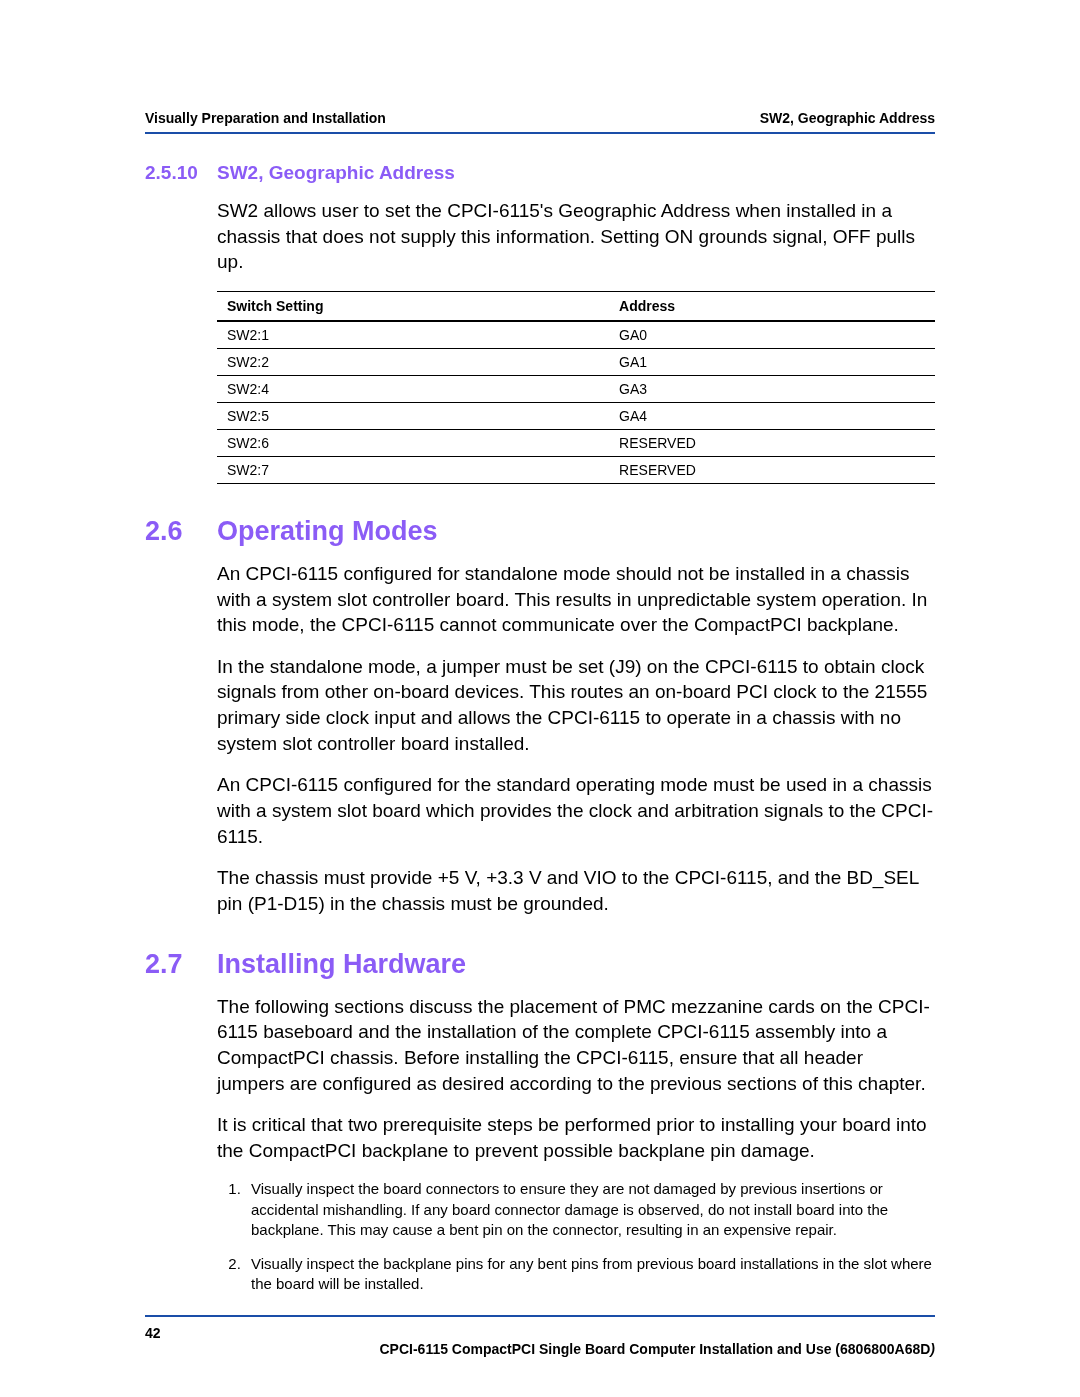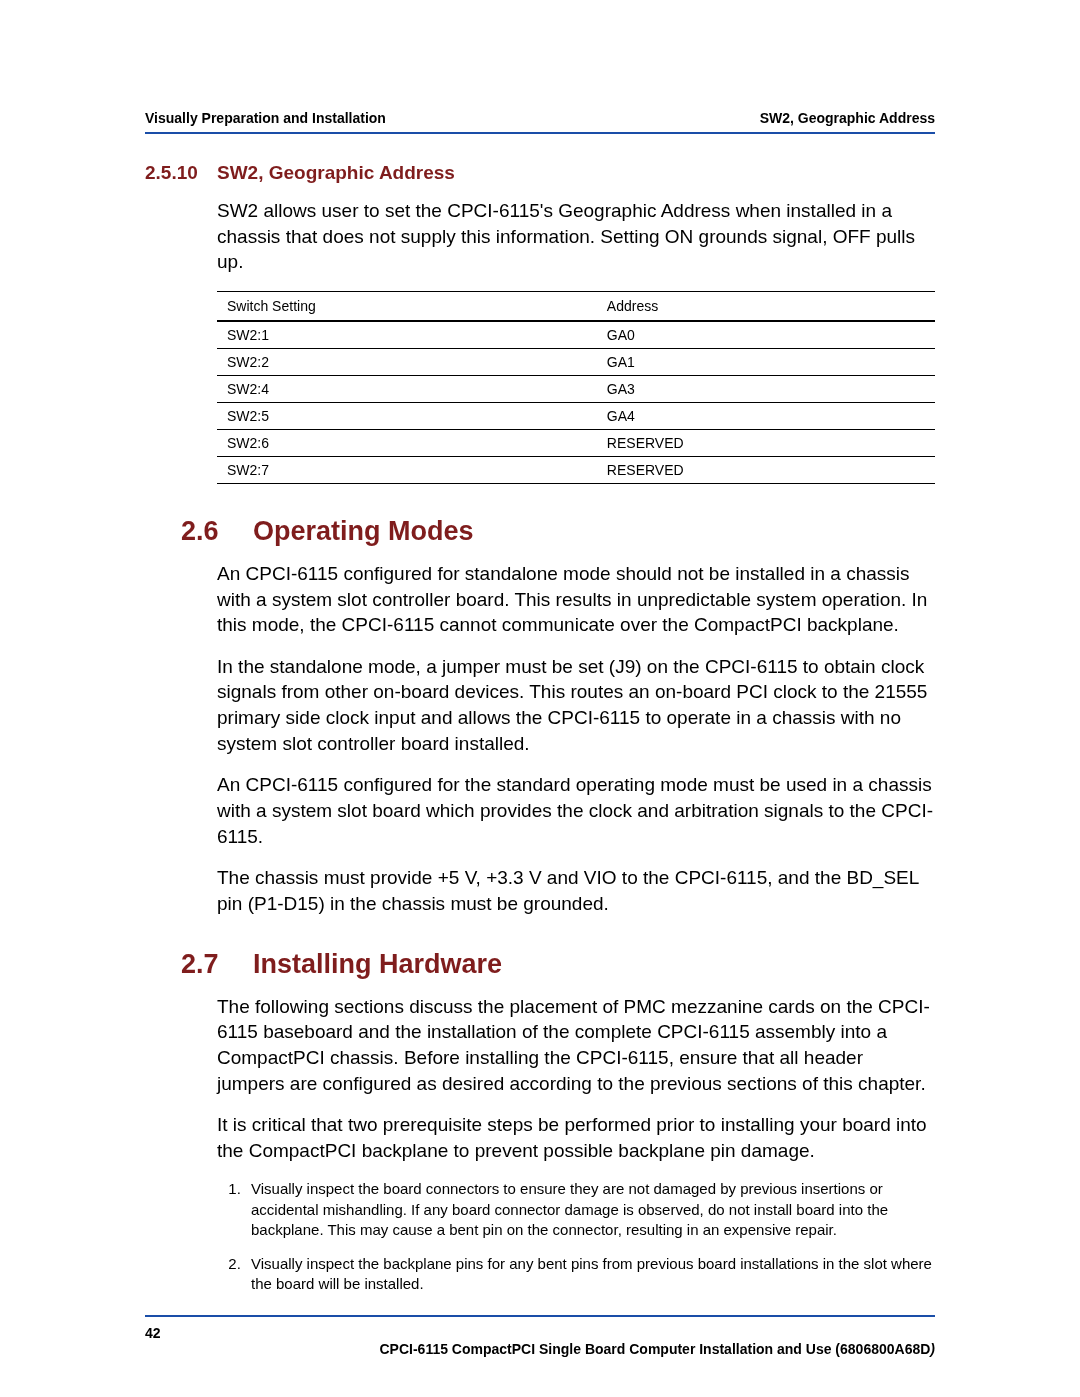--- a/index.html
+++ b/index.html
@@ -20,54 +20,53 @@
       font-size: 14px;
       font-weight: bold;
       margin-bottom: 6px;
     }
     .header-rule {
       border: none;
       border-top: 2px solid #1a4ea8;
       margin-bottom: 28px;
     }
     .section-heading {
-      color: #7f1d1d;
+      color: #8b5cf6;
       font-weight: bold;
       margin-bottom: 14px;
     }
     .sub-heading {
       font-size: 19px;
       margin-left: 0;
     }
     .sub-heading .num { display: inline-block; width: 72px; }
     .main-heading {
       font-size: 27px;
       margin-top: 32px;
       margin-bottom: 14px;
-      margin-left: 36px;
     }
     .main-heading .num { display: inline-block; width: 72px; }
     .body-text {
       font-size: 19px;
       line-height: 1.35;
       margin-left: 72px;
       margin-bottom: 16px;
     }
     .table-wrap {
       margin-left: 72px;
       margin-bottom: 10px;
     }
     table {
       border-collapse: collapse;
       width: 100%;
       font-size: 14px;
     }
     thead th {
       text-align: left;
-      font-weight: normal;
+      font-weight: bold;
       padding: 6px 10px;
       border-top: 1px solid #000;
       border-bottom: 2px solid #000;
     }
     tbody td {
       padding: 5px 10px;
       border-bottom: 1px solid #000;
     }
     ol.steps {
       font-size: 15px;

